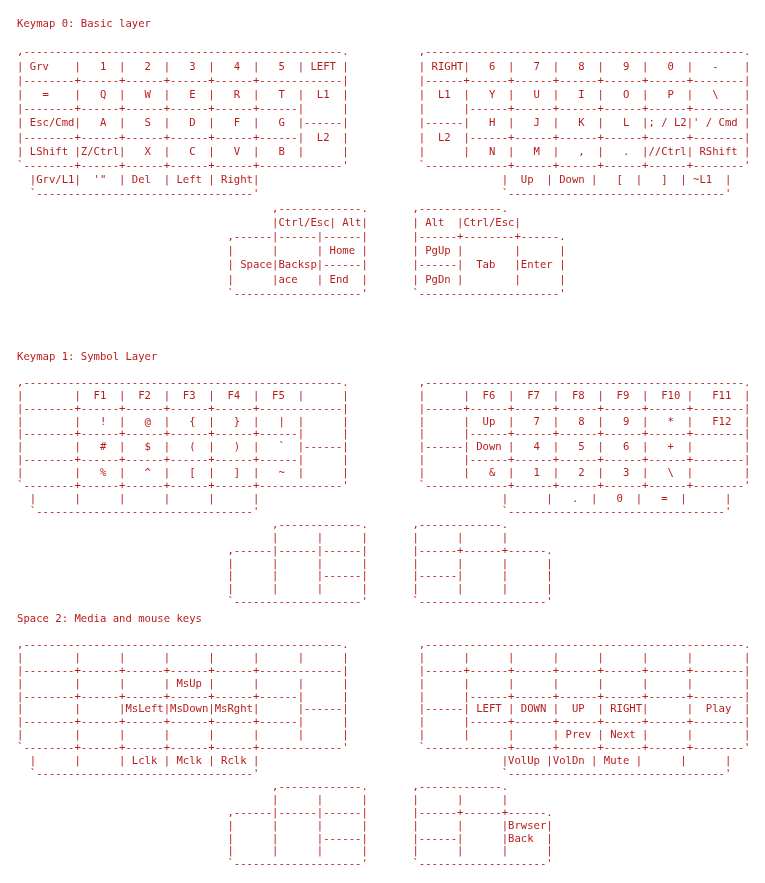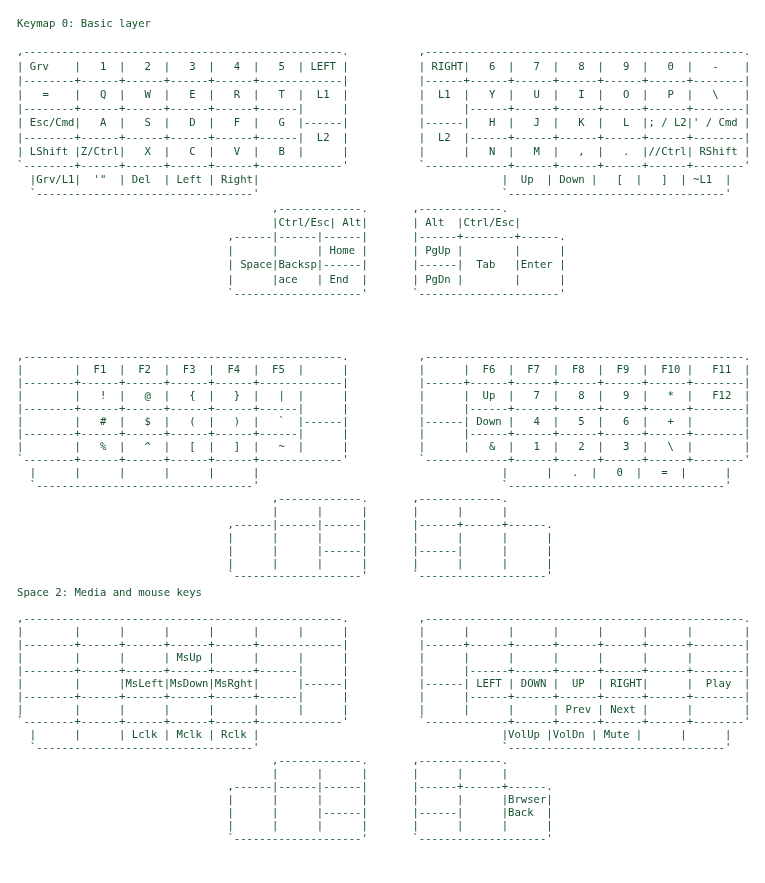--- a/index.html
+++ b/index.html
@@ -9,21 +9,21 @@
     height: 883px;
     background: #ffffff;
     overflow: hidden;
   }
   .doc {
     box-sizing: border-box;
     width: 765px;
     height: 883px;
     padding: 16px 0 0 17px;
     background: #ffffff;
-    color: #14532d;
+    color: #b91c1c;
     font-family: "DejaVu Sans Mono", "Liberation Mono", monospace;
   }
   .keymap { display: block; }
   .keymap .title { display: block; white-space: pre; }
   .keymap .art   { display: block; white-space: pre; }
   .s0 { font-size: 10.6px; line-height: 14.2px; }
   .s0 .title { margin-bottom: 14.2px; }
   .s1, .s2 { font-size: 10.6px; line-height: 12.9px; }
   .s1 .title, .s2 .title { margin-bottom: 12.9px; }
   .s1 { margin-top: 50px; }
@@ -48,20 +48,21 @@
   `----------------------------------'                                      `----------------------------------'
                                         ,-------------.       ,-------------.
                                         |Ctrl/Esc| Alt|       | Alt  |Ctrl/Esc|
                                  ,------|------|------|       |------+--------+------.
                                  |      |      | Home |       | PgUp |        |      |
                                  | Space|Backsp|------|       |------|  Tab   |Enter |
                                  |      |ace   | End  |       | PgDn |        |      |
                                  `--------------------'       `----------------------'</span>
   </section>
   <section class="keymap s1">
+    <span class="title">Keymap 1: Symbol Layer</span>
     <span class="art">,--------------------------------------------------.           ,--------------------------------------------------.
 |        |  F1  |  F2  |  F3  |  F4  |  F5  |      |           |      |  F6  |  F7  |  F8  |  F9  |  F10 |   F11  |
 |--------+------+------+------+------+-------------|           |------+------+------+------+------+------+--------|
 |        |   !  |   @  |   {  |   }  |   |  |      |           |      |  Up  |   7  |   8  |   9  |   *  |   F12  |
 |--------+------+------+------+------+------|      |           |      |------+------+------+------+------+--------|
 |        |   #  |   $  |   (  |   )  |   `  |------|           |------| Down |   4  |   5  |   6  |   +  |        |
 |--------+------+------+------+------+------|      |           |      |------+------+------+------+------+--------|
 |        |   %  |   ^  |   [  |   ]  |   ~  |      |           |      |   &amp;  |   1  |   2  |   3  |   \  |        |
 `--------+------+------+------+------+-------------'           `-------------+------+------+------+------+--------'
   |      |      |      |      |      |                                      |      |   .  |   0  |   =  |      |

